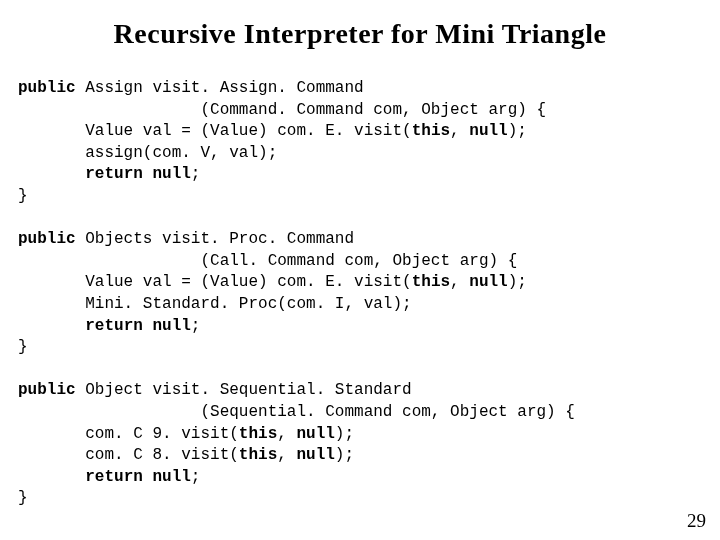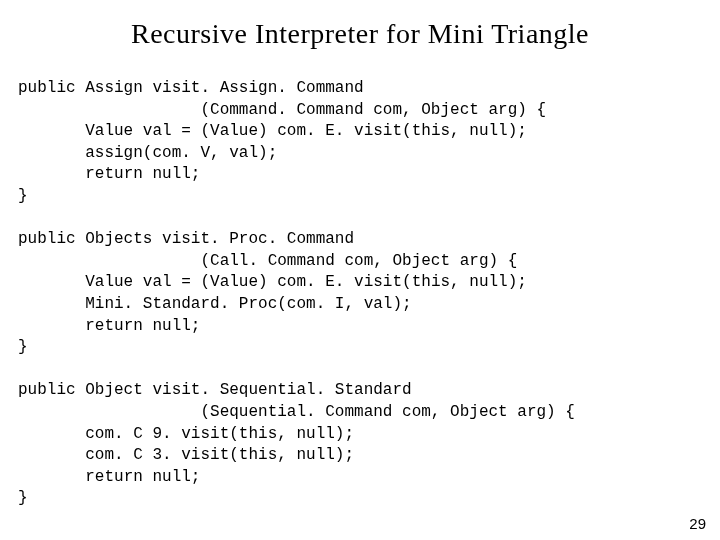--- a/index.html
+++ b/index.html
@@ -8,43 +8,43 @@
     width: 720px;
     height: 540px;
     background: #ffffff;
     font-family: "Times New Roman", Times, serif;
     color: #000;
     overflow: hidden;
     position: relative;
   }
   .title {
     font-size: 28px;
-    font-weight: normal;
+    font-weight: bold;
     text-align: center;
     padding-top: 18px;
     padding-bottom: 10px;
     letter-spacing: 0.5px;
   }
   .code-area {
     font-family: "Courier New", Courier, monospace;
     font-size: 16px;
     line-height: 1.35;
     white-space: pre;
     padding-left: 18px;
     padding-top: 18px;
   }
   .kw {
-    font-weight: normal;
+    font-weight: bold;
   }
   .pagenum {
     position: absolute;
     right: 14px;
     bottom: 8px;
-    font-family: Liberation Sans, sans-serif;
-    font-size: 15px;
+    font-family: Liberation Serif, serif;
+    font-size: 19px;
   }
 </style>
 </head>
 <body>
 
 <div class="title">Recursive Interpreter for Mini Triangle</div>
 
 <div class="code-area"><span class="kw">public</span><span> Assign visit. Assign. Command</span>
 <span>                   (Command. Command com, Object arg) {</span>
 <span>       Value val = (Value) com. E. visit(</span><span class="kw">this</span><span>, </span><span class="kw">null</span><span>);</span>
@@ -55,17 +55,17 @@
 <span class="kw">public</span><span> Objects visit. Proc. Command</span>
 <span>                   (Call. Command com, Object arg) {</span>
 <span>       Value val = (Value) com. E. visit(</span><span class="kw">this</span><span>, </span><span class="kw">null</span><span>);</span>
 <span>       Mini. Standard. Proc(com. I, val);</span>
 <span>       </span><span class="kw">return</span><span> </span><span class="kw">null</span><span>;</span>
 <span>}</span>
 
 <span class="kw">public</span><span> Object visit. Sequential. Standard</span>
 <span>                   (Sequential. Command com, Object arg) {</span>
 <span>       com. C 9. visit(</span><span class="kw">this</span><span>, </span><span class="kw">null</span><span>);</span>
-<span>       com. C 3. visit(</span><span class="kw">this</span><span>, </span><span class="kw">null</span><span>);</span>
+<span>       com. C 8. visit(</span><span class="kw">this</span><span>, </span><span class="kw">null</span><span>);</span>
 <span>       </span><span class="kw">return</span><span> </span><span class="kw">null</span><span>;</span>
 <span>}</span></div>
 
 <div class="pagenum">29</div>
 
 </body></html>

